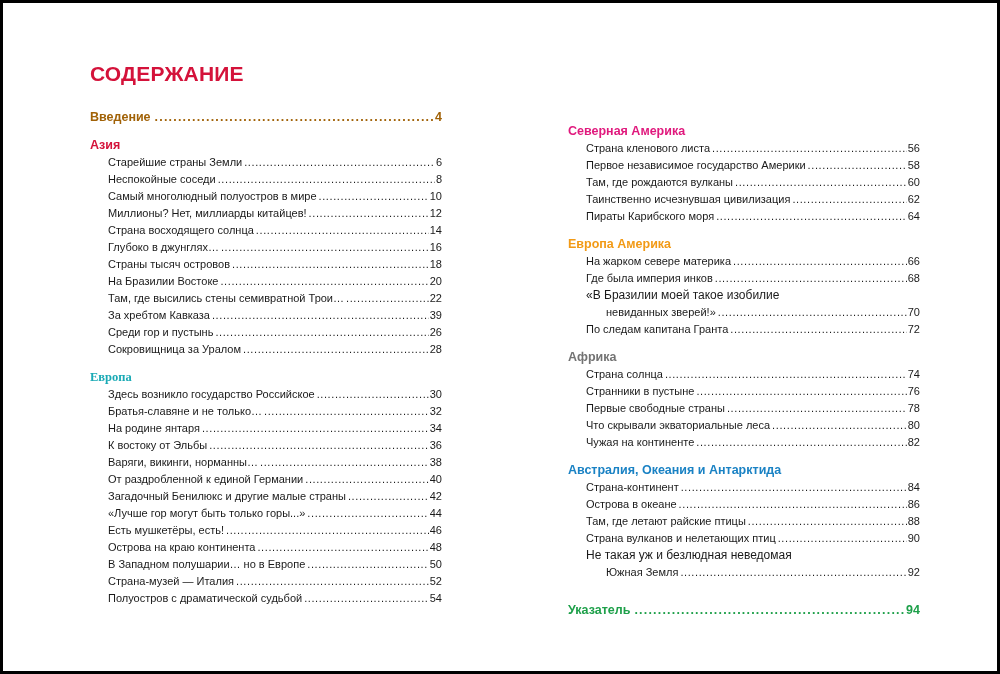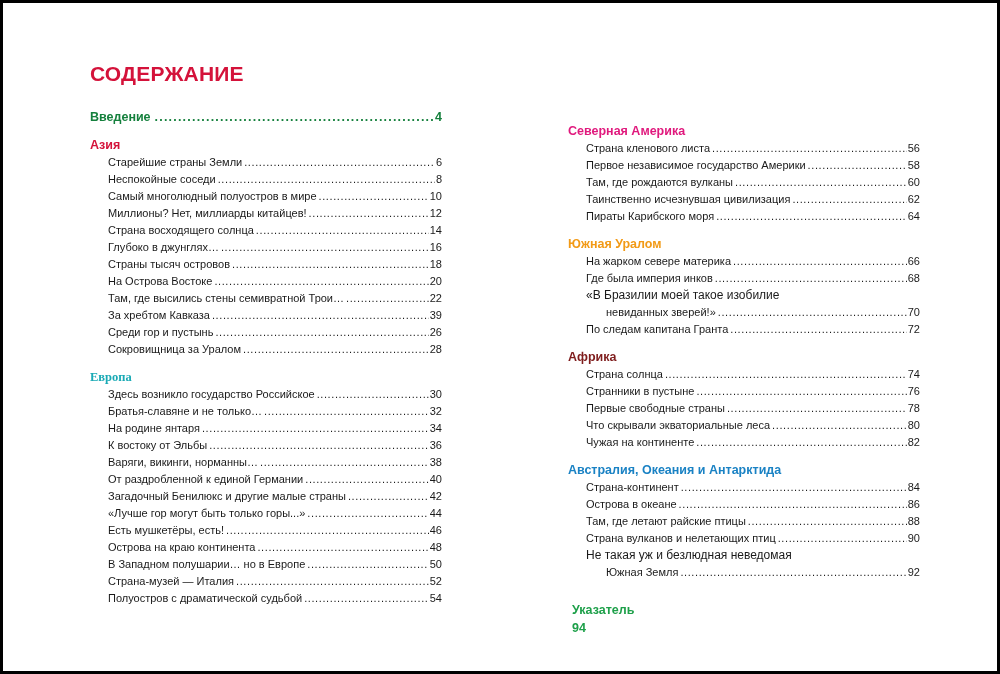--- a/index.html
+++ b/index.html
@@ -51,21 +51,21 @@
   .entry-first { padding-left: 18px; font-size: 12px; line-height: 17px; height: 17px; white-space: nowrap; }
 </style>
 </head>
 <body>
 
 <div class="frame"></div>
 
 <div class="page-title" style="color: rgb(212, 18, 58);">СОДЕРЖАНИЕ</div>
 
 <div class="col left">
-  <div class="top-entry" style="color: #15803d;">
+  <div class="top-entry" style="color: #a16207;">
     <span>Введение</span>
     <span class="dots"></span>
     <span>4</span>
   </div>
   <div id="left-sections">
       <div class="section">
         <div class="section-title" style="color: rgb(212, 18, 58);">Азия</div>
         <div class="entry">
           <span class="t">Старейшие страны Земли</span>
           <span class="dots"></span>
@@ -95,21 +95,21 @@
           <span class="t">Глубоко в джунглях…</span>
           <span class="dots"></span>
           <span class="p">16</span>
         </div>
         <div class="entry">
           <span class="t">Страны тысяч островов</span>
           <span class="dots"></span>
           <span class="p">18</span>
         </div>
         <div class="entry">
-          <span class="t">На Острова Востоке</span>
+          <span class="t">На Бразилии Востоке</span>
           <span class="dots"></span>
           <span class="p">20</span>
         </div>
         <div class="entry">
           <span class="t">Там, где высились стены семивратной Трои…</span>
           <span class="dots"></span>
           <span class="p">22</span>
         </div>
         <div class="entry">
           <span class="t">За хребтом Кавказа</span>
@@ -222,21 +222,21 @@
           <span class="dots"></span>
           <span class="p">62</span>
         </div>
         <div class="entry">
           <span class="t">Пираты Карибского моря</span>
           <span class="dots"></span>
           <span class="p">64</span>
         </div>
       </div>
       <div class="section">
-        <div class="section-title" style="color: rgb(242, 154, 22);">Южная Уралом</div>
+        <div class="section-title" style="color: rgb(242, 154, 22);">Европа Америка</div>
         <div class="entry">
           <span class="t">На жарком севере материка</span>
           <span class="dots"></span>
           <span class="p">66</span>
         </div>
         <div class="entry">
           <span class="t">Где была империя инков</span>
           <span class="dots"></span>
           <span class="p">68</span>
         </div>
@@ -246,21 +246,21 @@
           <span class="dots"></span>
           <span class="p">70</span>
         </div>
         <div class="entry">
           <span class="t">По следам капитана Гранта</span>
           <span class="dots"></span>
           <span class="p">72</span>
         </div>
       </div>
       <div class="section">
-        <div class="section-title" style="color: #7f1d1d;">Африка</div>
+        <div class="section-title" style="color: #737373;">Африка</div>
         <div class="entry">
           <span class="t">Страна солнца</span>
           <span class="dots"></span>
           <span class="p">74</span>
         </div>
         <div class="entry">
           <span class="t">Странники в пустыне</span>
           <span class="dots"></span>
           <span class="p">76</span>
         </div>
@@ -303,18 +303,18 @@
           <span class="p">90</span>
         </div>
         <div class="entry-first">Не такая уж и безлюдная неведомая</div>
         <div class="entry cont">
           <span class="t">Южная Земля</span>
           <span class="dots"></span>
           <span class="p">92</span>
         </div>
       </div>
     </div>
-  <div class="top-entry" style="margin-top: 20px; color: rgb(30, 160, 74); flex-direction: column;">
+  <div class="top-entry" style="margin-top: 20px; color: rgb(30, 160, 74);">
     <span>Указатель</span>
     <span class="dots"></span>
     <span>94</span>
   </div>
 </div>
 
 </body></html>

